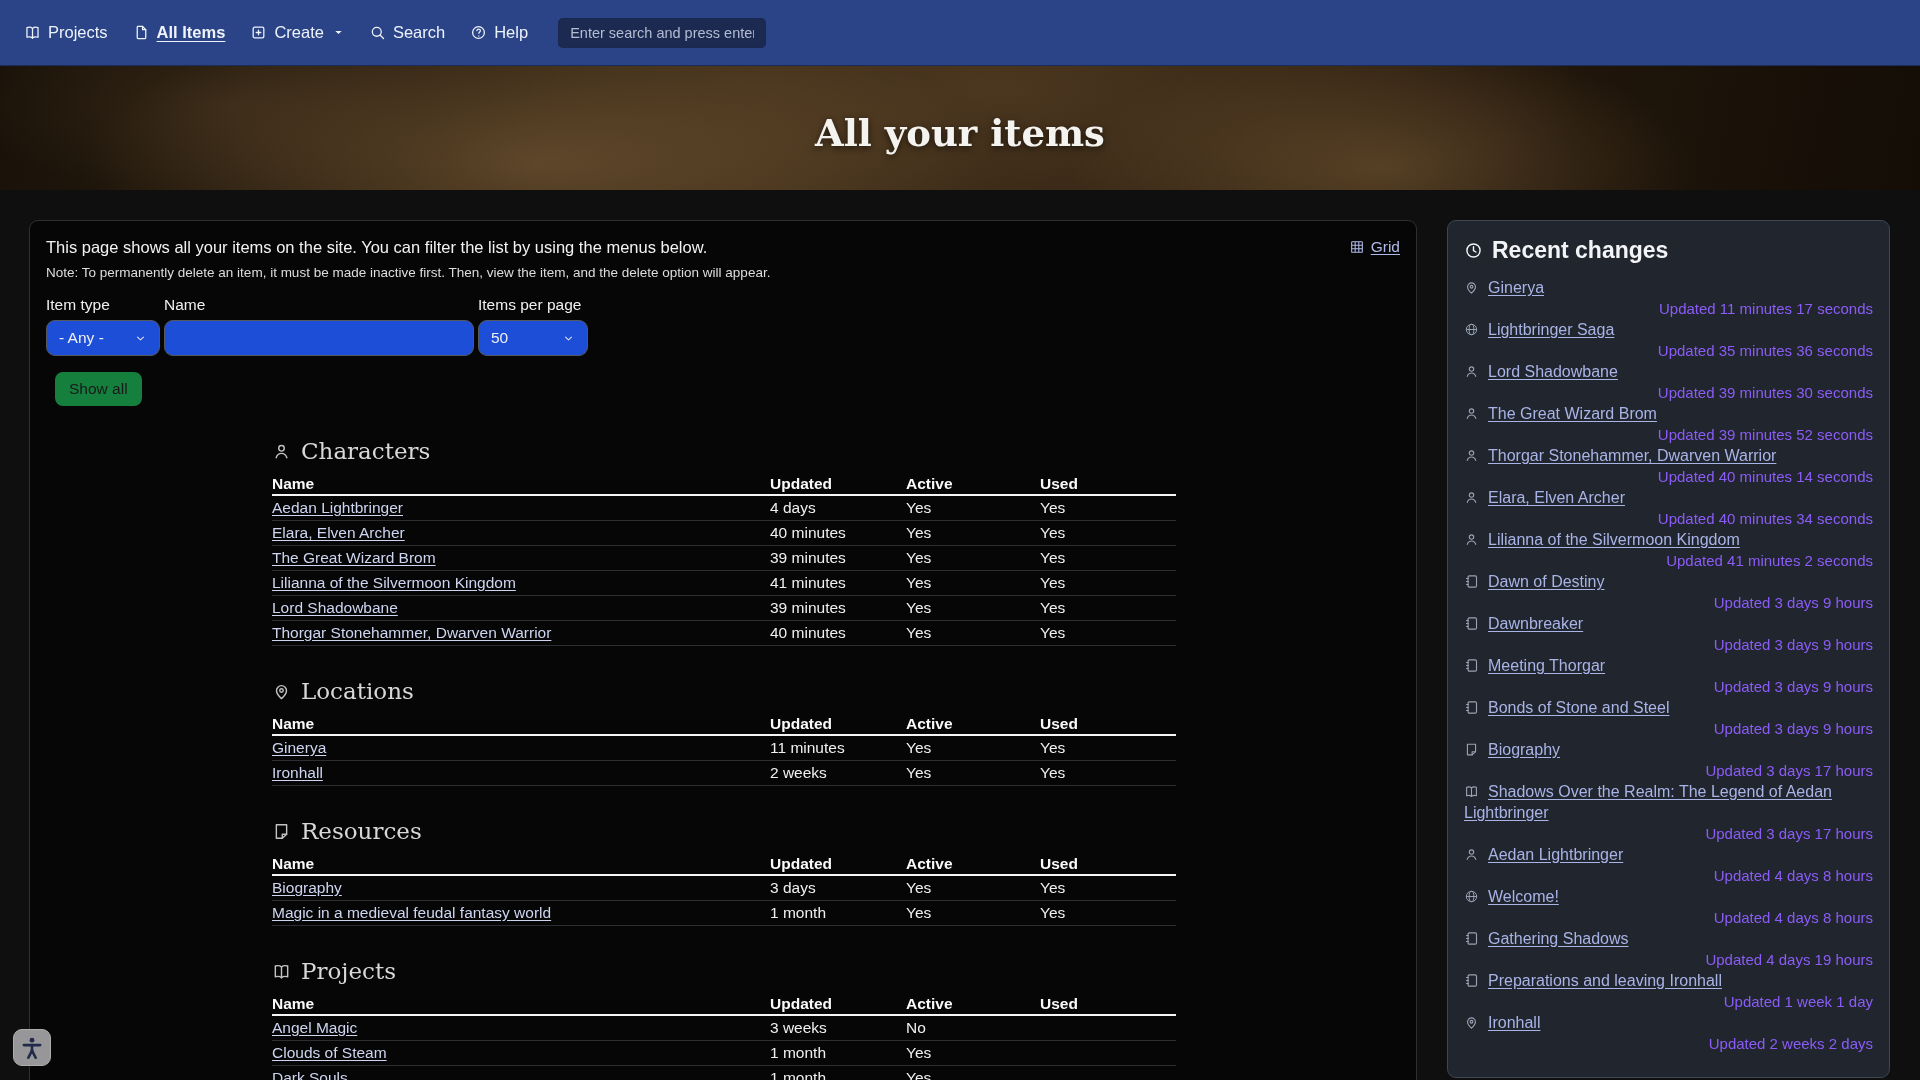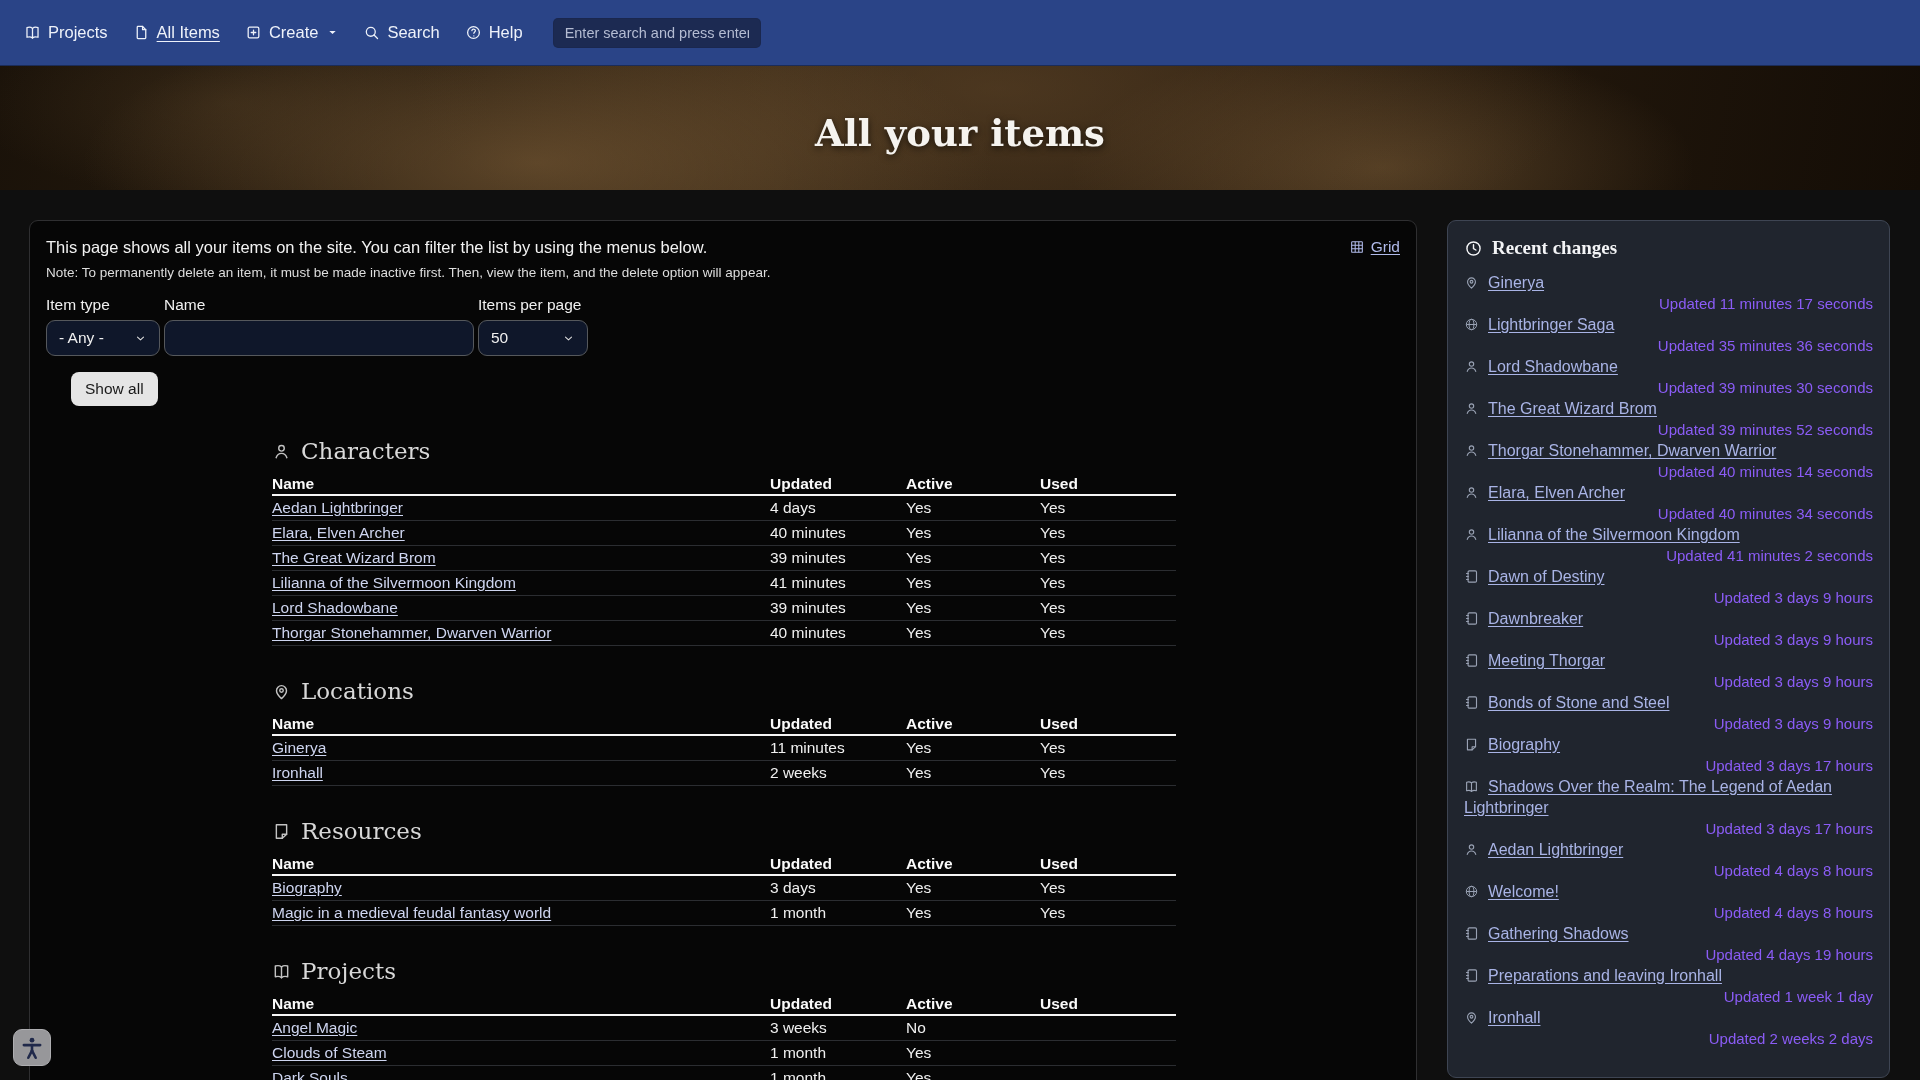--- a/index.html
+++ b/index.html
@@ -7,21 +7,21 @@
               font-family:"Liberation Sans", sans-serif; }
 
   
   .navbar { position:absolute; top:0; left:0; width:1920px; height:66px; background:#2a4487;
             display:flex; align-items:center; padding-left:24px;
             border-bottom:1px solid rgba(0,0,0,.35); z-index:6; }
   .nav-left { display:flex; align-items:center; gap:25px; }
   .nav-item { display:flex; align-items:center; gap:7px; color:#eef2fa; font-size:16.5px; cursor:pointer; white-space:nowrap; }
   .nav-item .ic { width:17px; height:17px; }
   .nav-item .caret { width:11px; height:11px; margin-left:2px; }
-  .nav-item.active .lbl { text-decoration:underline; text-underline-offset:3px; }
+  .nav-item.active .lbl { text-decoration:underline; text-underline-offset:3px;font-weight:bold; }
   .nav-search { margin-left:30px; }
   .nav-search input { width:208px; height:30px; background:#1c2a52; border:1px solid #15204233;
                       border-radius:5px; color:#cfd5e4; font-size:14.5px; padding:0 11px; outline:none;
                       font-family:inherit; }
   .nav-search input::placeholder { color:#b4bcd2; }
 
   
   .hero { position:absolute; top:66px; left:0; width:1920px; height:124px;
     background:
       radial-gradient(ellipse 700px 240px at 28% 78%, rgba(133,100,60,.55), transparent 65%),
@@ -43,29 +43,29 @@
   .desc-row { display:flex; justify-content:space-between; align-items:flex-start;gap:40px; }
   .desc { color:#f2f2f2; font-size:16.5px; }
   .grid-link { display:flex; align-items:center; gap:6px; color:#b0baea; font-size:15.5px; cursor:pointer; }
   .grid-link .ic { width:16px; height:16px; }
   .grid-link .lbl { text-decoration:underline; text-underline-offset:2px; }
   .note { color:#dedede; font-size:13.5px; margin-top:8px; }
 
   
   .filters { display:flex; gap:4px; margin-top:16px; }
   .flabel { color:#f0f0f0; font-size:15.5px; margin-bottom:6px; }
-  .control { height:36px; background:#0f172a; border:1px solid #55585c; border-radius:9px;
+  .control { height:36px; background:#1d4ed8; border:1px solid #55585c; border-radius:9px;
              color:#f0f0f0; font-size:15.5px; display:flex; align-items:center; padding:0 12px;
              font-family:inherit; }
   .select { justify-content:space-between; cursor:pointer; }
   .select .ic { width:13px; height:13px; color:#e0e0e0; }
   .ctl-itemtype { width:114px; }
   .ctl-name { width:310px; outline:none; }
   .ctl-ipp { width:110px; }
-  .show-all { margin-top:16px; margin-left:25px; background:#e5e5e5; color:#191919; font-size:15.5px;
+  .show-all { margin-top:16px; margin-left:9px; background:#15803d; color:#191919; font-size:15.5px;
               border:none; border-radius:8px; padding:8px 14px; cursor:pointer; font-family:inherit; }
 
   
   .sections { margin-left:226px; width:904px; }
   .sec-head { display:flex; align-items:center; gap:10px; margin-top:30px; height:30px; color:#d8d8d8; }
   .sec-head .ic { width:19px; height:19px; color:#c2c2c2; }
   .sec-title { font-family:"DejaVu Serif", serif; font-size:23px; }
   .tbl { margin-top:8px; }
   .tr { display:flex; height:25px; align-items:center; border-bottom:1px solid #2b2d31; }
   .tr.th { height:22px; border-bottom:2px solid #f5f5f5; }
@@ -73,21 +73,21 @@
   .th .td { font-weight:bold; color:#fafafa; }
   .c-name { width:498px; }
   .c-upd  { width:136px; }
   .c-act  { width:134px; }
   .c-used { width:136px; }
   a.row-link { color:#ced5f0; text-decoration:underline; text-underline-offset:2px; cursor:pointer; }
 
   
   .side-title { display:flex; align-items:center; gap:9px; color:#f3f4f6; margin-bottom:13px; }
   .side-title .ic { width:19px; height:19px; }
-  .side-title .t { font-family:Liberation Serif, serif; font-size:19px; font-weight:700;text-align:right; }
+  .side-title .t { font-family:Liberation Sans, sans-serif; font-size:23px; font-weight:700;text-align:right; }
   .side-item .name-line { font-size:16px; line-height:21px; color:#a9b4e6; }
   .side-item .name-line .ic { width:15px; height:15px; color:#99a2b4; margin-right:9px;
                               display:inline-block; vertical-align:-2px; }
   .side-item a { color:#a9b4e6; text-decoration:underline; text-underline-offset:2px; cursor:pointer; }
   .side-item .time-line { font-size:15px; line-height:21px; color:#8b5cf6; text-align:right; }
 
   
   .a11y-btn { position:absolute; left:13px; top:1029px; width:38px; height:37px; border-radius:9px;
               background:#97979a; border:1px solid #aeaeb1; display:flex; align-items:center;
               justify-content:center; cursor:pointer; z-index:10; }

